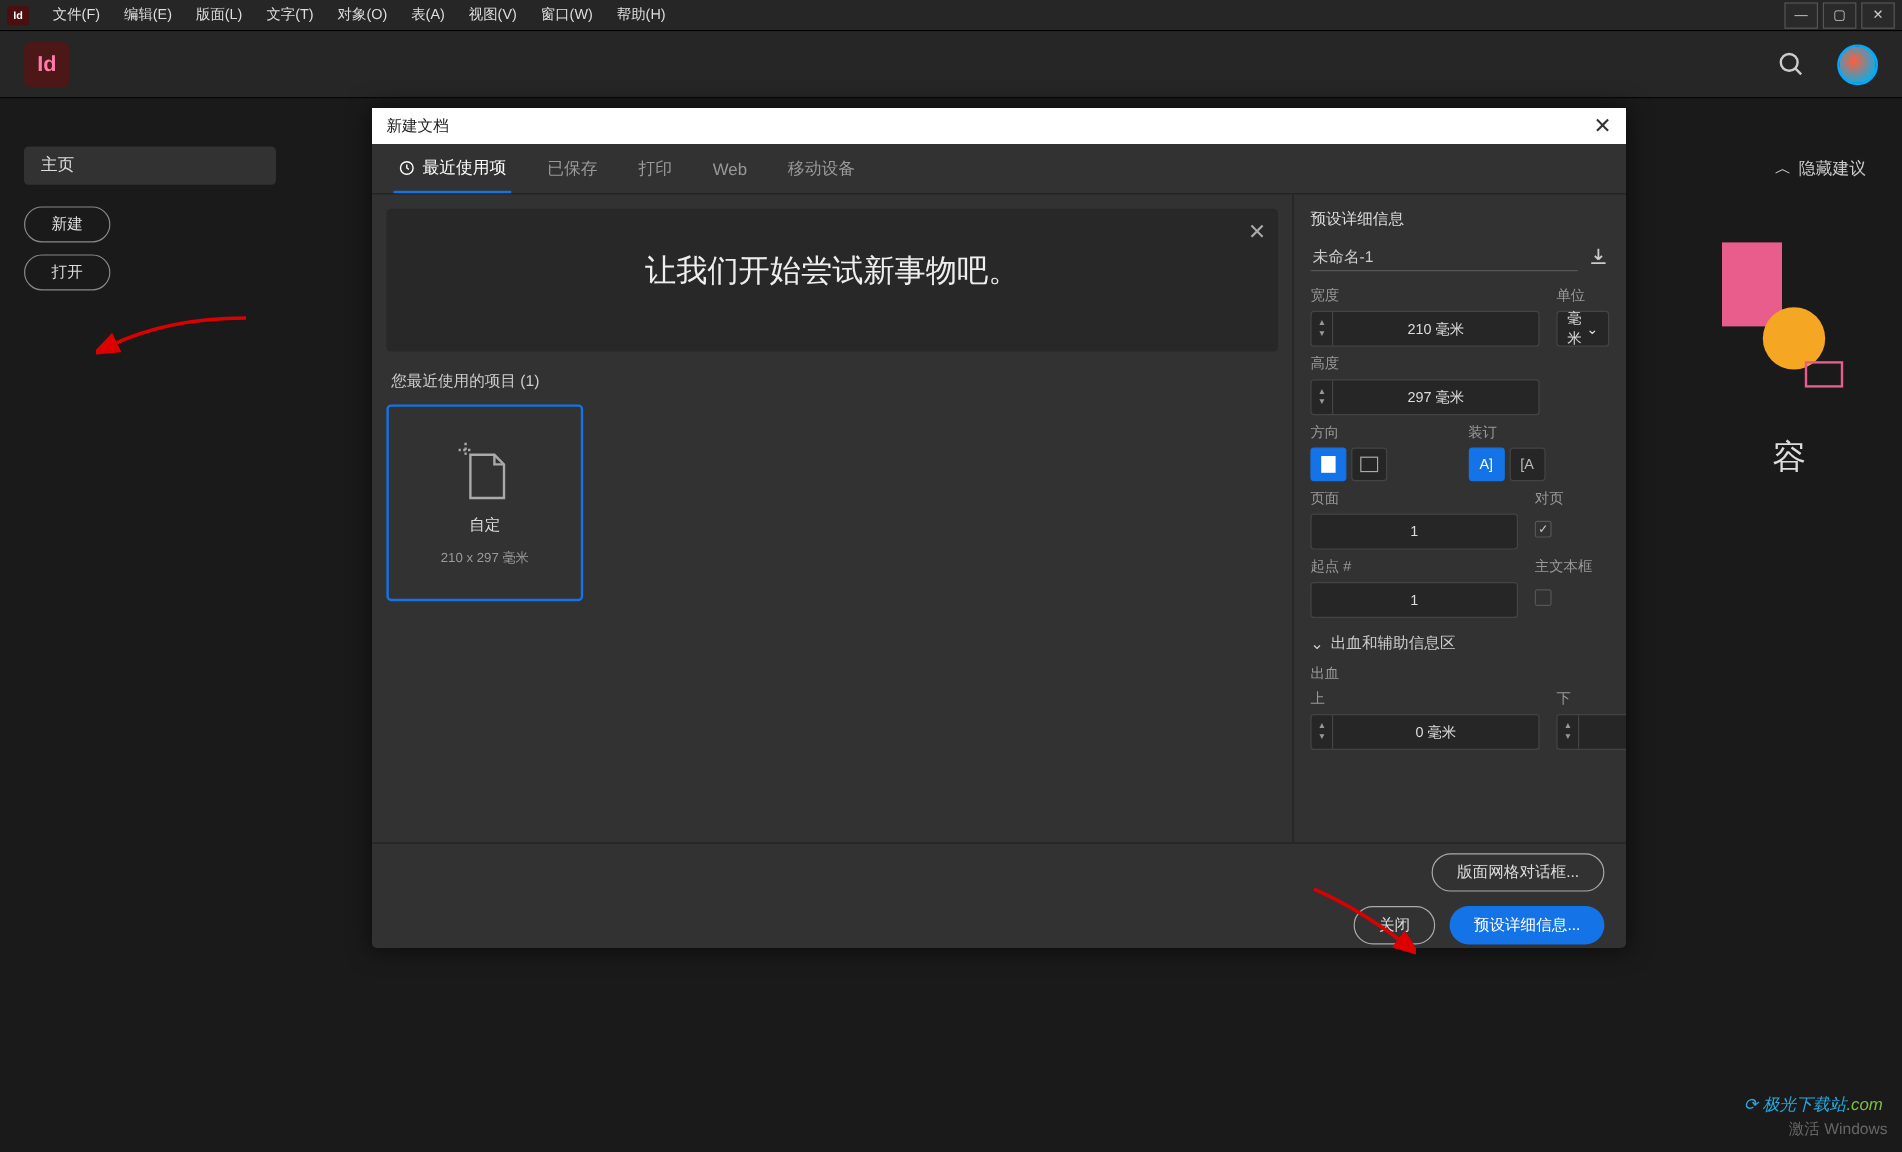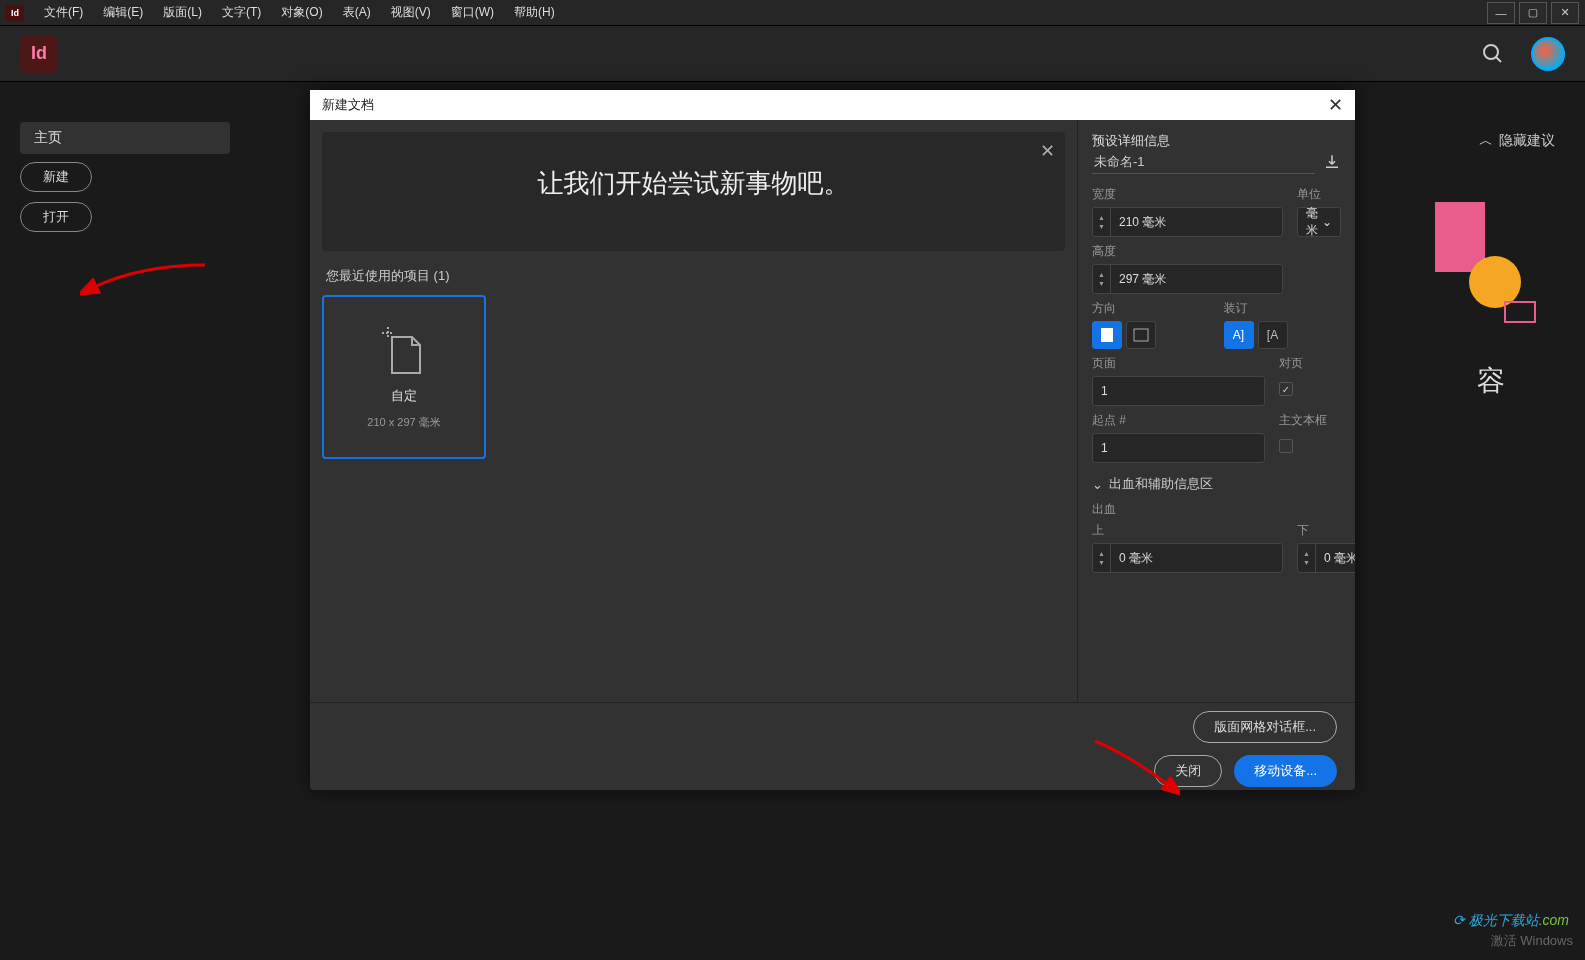--- a/index.html
+++ b/index.html
@@ -16,21 +16,21 @@
 .toolbar-row { height: 56px; background: #262626; display: flex; align-items: center; padding: 0 20px; border-bottom: 1px solid #000; }
 .app-logo { width: 38px; height: 38px; background: #4b1717; border-radius: 6px; display: flex; align-items: center; justify-content: center; color: #ff7baa; font-weight: bold; font-size: 18px; }
 .search-avatar { margin-left: auto; display: flex; align-items: center; gap: 26px; }
 .search-icon { width: 24px; height: 24px; }
 .avatar { width: 34px; height: 34px; border-radius: 50%; background: radial-gradient(circle at 40% 40%, #ff5e3a, #1ea7d9 70%); border: 2px solid #0af; }
 
 
 .main-area { position: absolute; top: 82px; left: 0; right: 0; bottom: 0; background: #1a1a1a; }
 .sidebar { position: absolute; left: 20px; top: 40px; width: 220px; }
 .dropdown-btn { width: 210px; height: 32px; background: #323232; border: none; color: #ddd; text-align: left; padding: 0 14px; font-size: 14px; border-radius: 4px; }
-.pill-btn { display: block; margin-top: 8px; width: 72px; height: 30px; border-radius: 16px; background: transparent; border: 1px solid #888; color: #ddd; font-size: 13px; cursor: pointer; }
+.pill-btn { display: block; margin-top: 18px; width: 72px; height: 30px; border-radius: 16px; background: transparent; border: 1px solid #888; color: #ddd; font-size: 13px; cursor: pointer; }
 .pill-btn + .pill-btn { margin-top: 10px; }
 
 
 .arrow1 { position: absolute; left: 80px; top: 178px; width: 130px; height: 40px; pointer-events: none; }
 .arrow2 { position: absolute; left: 1090px; top: 654px; width: 90px; height: 60px; pointer-events: none; }
 
 
 .hide-suggest { position: absolute; right: 30px; top: 50px; color: #ccc; font-size: 14px; display: flex; align-items: center; gap: 6px; }
 
 
@@ -50,30 +50,30 @@
 .banner p { color: #bbb; font-size: 14px; }
 .banner p a { color: #4aa3ff; text-decoration: none; }
 .recent-label { color: #ccc; font-size: 13px; margin-bottom: 10px; padding-left: 4px; }
 .preset-card { width: 164px; height: 164px; border: 2px solid #1473e6; border-radius: 4px; background: #323232; display: flex; flex-direction: column; align-items: center; justify-content: center; gap: 10px; }
 .preset-card .pg-icon { width: 44px; height: 52px; }
 .preset-card .pname { color: #ddd; font-size: 13px; }
 .preset-card .psize { color: #999; font-size: 11px; }
 
 
 .dialog-right { width: 278px; border-left: 1px solid #222; padding: 12px 14px; font-size: 13px; color: #bbb; overflow: hidden; }
-.section-title { color: #ddd; font-size: 13px; }
+.section-title { color: #ddd; font-size: 13px; margin-bottom: 10px; }
 .name-row { display: flex; align-items: center; gap: 8px; margin-bottom: 12px; }
 .name-input { flex: 1; background: transparent; border: none; border-bottom: 1px solid #555; color: #ccc; padding: 4px 2px; font-size: 13px; }
 .download-icon { width: 18px; height: 18px; color: #ccc; }
 .field-row { display: flex; gap: 14px; margin-bottom: 6px; }
 .field { flex: 1; }
 .field-label { color: #999; font-size: 12px; margin-bottom: 4px; display: block; }
 .spinput { display: flex; align-items: center; background: #262626; border: 1px solid #444; border-radius: 3px; height: 30px; }
 .spinput .arrows { width: 18px; display: flex; flex-direction: column; align-items: center; font-size: 7px; color: #999; line-height: 7px; border-right: 1px solid #444; height: 100%; justify-content: center; gap: 2px;}
-.spinput input { flex: 1; background: transparent; border: none; color: #ddd; padding: 0 8px; font-size: 12px; }
+.spinput input { flex: 1; background: transparent; border: none; color: #ddd; padding: 0 8px; font-size: 12px; text-align: center; }
 .select { display: flex; align-items: center; background: #262626; border: 1px solid #444; border-radius: 3px; height: 30px; padding: 0 8px; justify-content: space-between; color: #ddd; font-size: 12px; }
 .toggle-group { display: flex; gap: 4px; margin-top: 2px; }
 .toggle-btn { width: 30px; height: 28px; background: #262626; border: 1px solid #444; display: flex; align-items: center; justify-content: center; border-radius: 3px; font-size: 12px; color: #bbb; }
 .toggle-btn.active { background: #1473e6; border-color: #1473e6; color: #fff; }
 .checkbox { width: 14px; height: 14px; border: 1px solid #555; display: inline-flex; align-items: center; justify-content: center; font-size: 10px; color: #ccc; border-radius: 2px; margin-top: 6px; }
 .checkbox.checked::after { content: "✓"; }
 .chev-row { display: flex; align-items: center; gap: 6px; color: #ccc; font-size: 13px; margin: 12px 0 8px; cursor: pointer; }
 .dialog-footer { height: 88px; border-top: 1px solid #222; display: flex; align-items: center; justify-content: flex-end; gap: 12px; padding: 8px 18px; flex-wrap: wrap; }
 .btn-outline { border: 1px solid #aaa; background: transparent; color: #ddd; border-radius: 16px; height: 32px; padding: 0 20px; font-size: 13px; cursor: pointer; }
 .btn-primary { background: #1473e6; border: none; color: #fff; border-radius: 16px; height: 32px; padding: 0 20px; font-size: 13px; cursor: pointer; }
@@ -136,20 +136,33 @@
     <circle cx="70" cy="90" r="26" fill="#f5a623"></circle>
     <rect x="80" y="110" width="30" height="20" fill="none" stroke="#e85d8c" stroke-width="2"></rect>
   </svg>
   <div class="hide-content">容</div>
 
   <div class="dialog">
     <div class="dialog-title">
       <span>新建文档</span>
       <span class="dialog-close-title">✕</span>
     </div>
+    <div class="dialog-tabs">
+      <div class="dialog-tab active">
+        <svg width="14" height="14" viewBox="0 0 24 24" fill="none" stroke="#fff" stroke-width="2">
+            <circle cx="12" cy="12" r="9"></circle>
+            <path d="M12 7v5l3 2"></path>
+          </svg>
+        <span>最近使用项</span>
+      </div>
+      <div class="dialog-tab">已保存</div>
+      <div class="dialog-tab">打印</div>
+      <div class="dialog-tab">Web</div>
+      <div class="dialog-tab">移动设备</div>
+    </div>
     <div class="dialog-body">
       <div class="dialog-left">
         <div class="banner">
           <span class="banner-close">✕</span>
           <h2>让我们开始尝试新事物吧。</h2>
         </div>
         <div class="recent-label">您最近使用的项目 (1)</div>
         <div class="preset-card">
           <svg class="pg-icon" viewBox="0 0 44 52" fill="none" stroke="#aaa" stroke-width="2">
             <path d="M10 12 h20 l8 8 v28 h-28 z"></path>
@@ -278,21 +291,21 @@
           </div>
         </div>
       </div>
     </div>
     <div class="dialog-footer">
       <div class="footer-row">
         <button class="btn-outline">版面网格对话框...</button>
       </div>
       <div class="footer-row">
         <button class="btn-outline">关闭</button>
-        <button class="btn-primary">移动设备...</button>
+        <button class="btn-primary">预设详细信息...</button>
       </div>
     </div>
   </div>
 
   <svg class="arrow1" viewBox="0 0 130 40">
     <defs>
         <marker id="ah1" markerWidth="10" markerHeight="10" refX="2" refY="3" orient="auto">
           <path d="M0,0 L0,6 L8,3 z" fill="#d00"></path>
         </marker>
       </defs>

